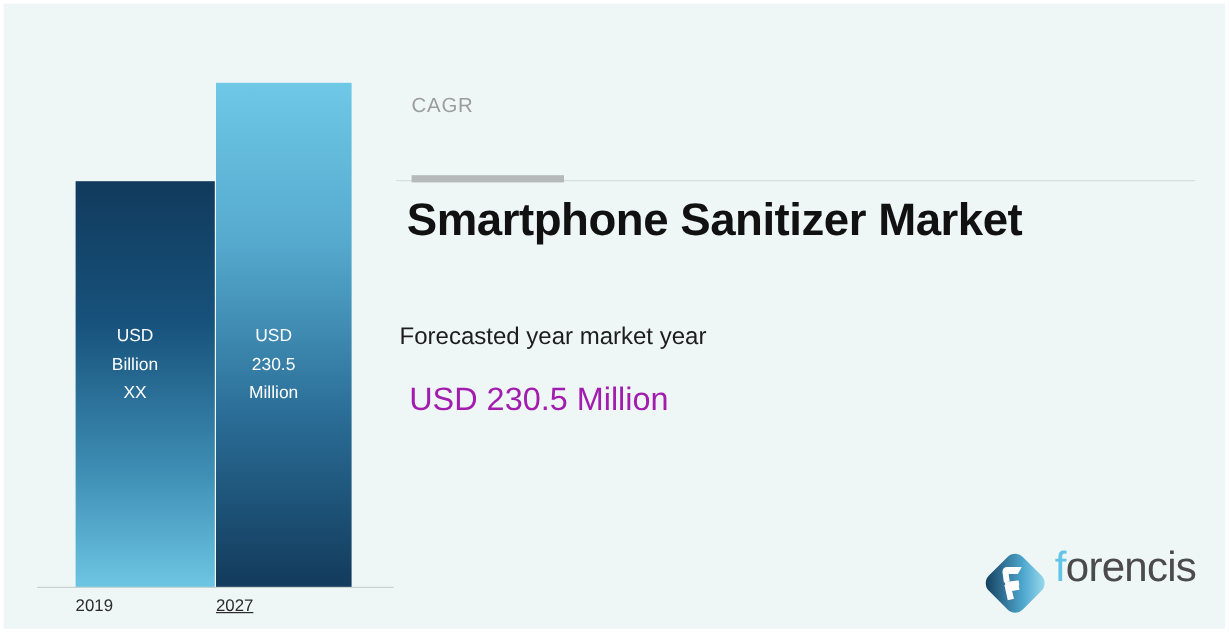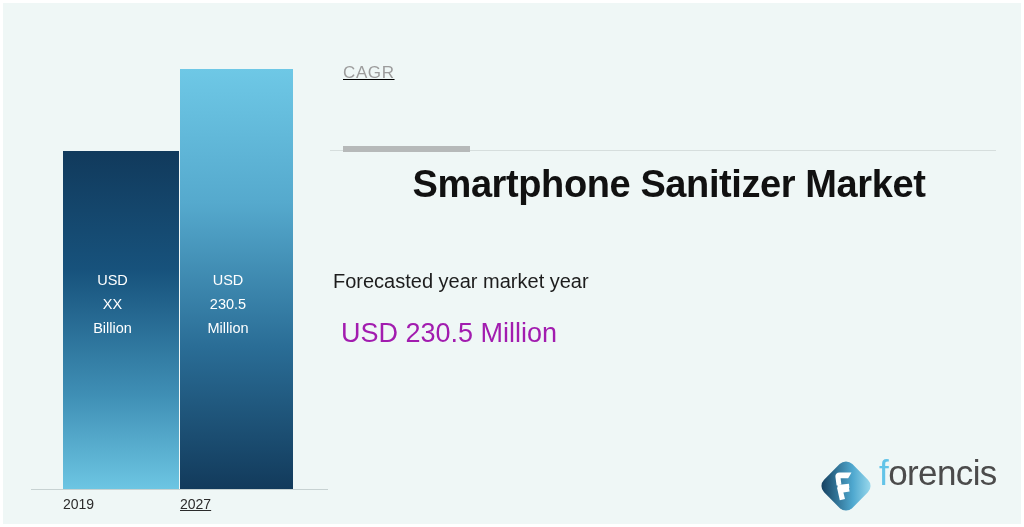--- a/index.html
+++ b/index.html
@@ -83,22 +83,21 @@
     color: #2b2b2b;
     font-family: "Liberation Sans", sans-serif;
   }
   #tick-2019 { left: 60px; width: 116px; }
   #tick-2027 { left: 177px; width: 113px; text-decoration: underline; }
 
   
   #cagr-block {
     position: absolute;
     left: 340px;
-    top: 60px;
-    text-decoration: underline;
+    top: 75px;
   }
   #cagr-label {
     font-size: 17px;
     color: #9c9c9c;
     letter-spacing: 0.6px;
     font-family: "Liberation Sans", sans-serif;
   }
   #cagr-value-row {
     display: flex;
     align-items: baseline;
@@ -137,21 +136,20 @@
   #market-title {
     position: absolute;
     left: 336px;
     top: 160px;
     width: 660px;
     font-size: 38px;
     font-weight: bold;
     color: #111111;
     letter-spacing: -0.4px;
     font-family: "Liberation Sans", sans-serif;
-    text-align: center;
   }
 
   #forecast-label {
     position: absolute;
     left: 330px;
     top: 267px;
     font-size: 20px;
     color: #1d1d1d;
     font-family: "Liberation Sans", sans-serif;
   }
@@ -209,22 +207,22 @@
 </head>
 <body>
 
 <div id="infographic">
 
   <div id="chart-area">
 
     <div class="bar" id="bar-2019">
       <div class="bar-label">
         <span>USD</span>
+        <span>Billion</span>
         <span>XX</span>
-        <span>Billion</span>
       </div>
     </div>
 
     <div class="bar" id="bar-2027">
       <div class="bar-label">
         <span>USD</span>
         <span>230.5</span>
         <span>Million</span>
       </div>
     </div>

